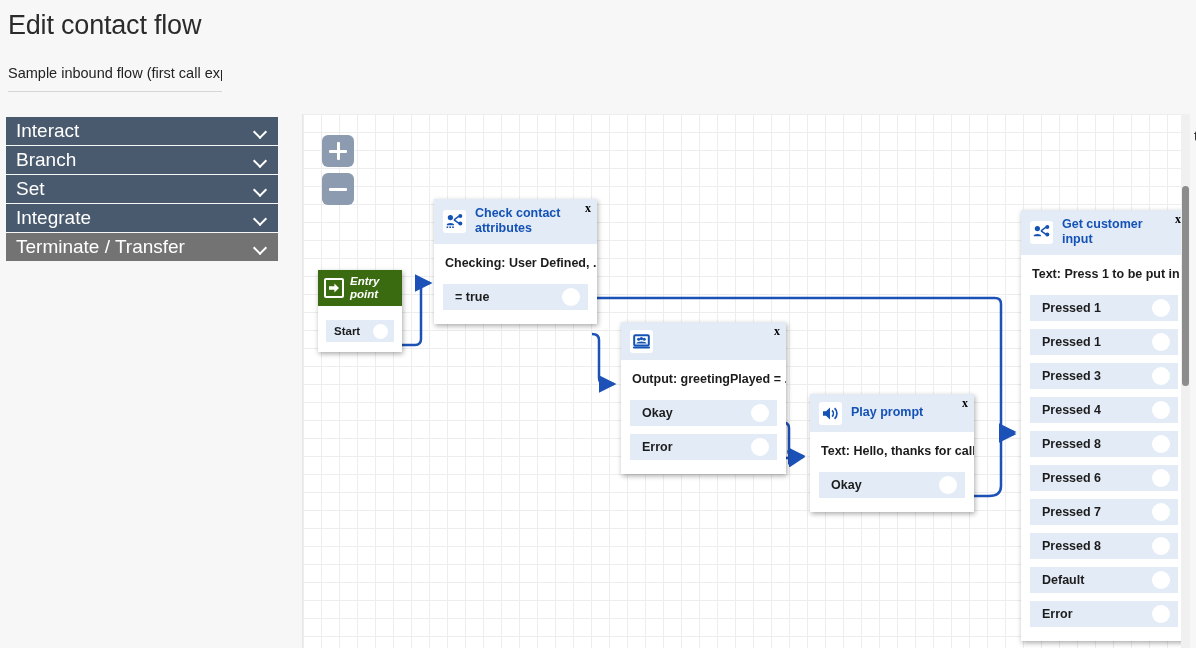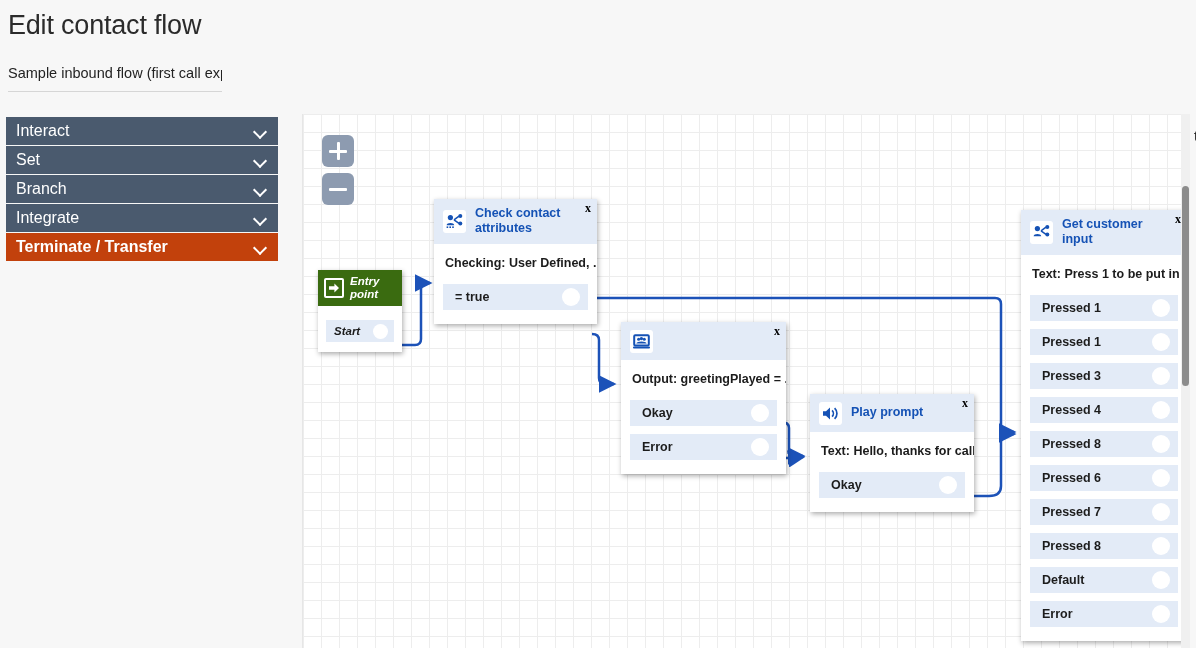--- a/index.html
+++ b/index.html
@@ -44,24 +44,24 @@
   .snap-label { font-size: 14.5px; color: #222; }
 
   
   .sidebar { position: absolute; left: 6px; top: 117px; width: 272px; }
   .acc-item {
     position: relative;
     height: 28px; margin-bottom: 1px;
     background: #4a5a6e; color: #fff;
     display: flex; align-items: center;
     padding: 0 10px;
-    font-size: 16px; font-weight: 400;
+    font-size: 19px; font-weight: 400;
     cursor: pointer;
   }
-  .acc-item.active { background: #c2410c; font-weight: 700; }
+  .acc-item.active { background: #737373; font-weight: 400; }
   .acc-label { flex: 1; }
   .chev { width: 14px; height: 14px; position: relative; flex: 0 0 14px; }
   .chev::before {
     content: ""; position: absolute; left: 1px; top: 3px;
     width: 8px; height: 8px;
     border-right: 2px solid #fff; border-bottom: 2px solid #fff;
     transform: rotate(45deg);
   }
 
   
@@ -154,21 +154,21 @@
   .out-pad { height: 6px; }
 
   
   #node-entry { left: 15px; top: 156px; width: 84px; }
   #node-entry .node-hd {
     background: #3a6b10; padding: 5px 6px; min-height: 0; font-style: italic;
   }
   #node-entry .node-ico { width: 20px; height: 20px; flex: 0 0 20px; margin-right: 6px; border-radius: 2px; }
   #node-entry .node-ttl { color: #fff; font-size: 11.5px; line-height: 1.15; padding-right: 0; }
   #node-entry .node-body { padding: 0; }
-  #node-entry .out-row { margin: 14px 8px 10px 8px; height: 22px; padding-left: 8px; font-size: 11.5px; font-style: italic; }
+  #node-entry .out-row { margin: 14px 8px 10px 8px; height: 22px; padding-left: 8px; font-size: 11.5px; }
   #node-entry .out-dot { width: 15px; height: 15px; top: 3.5px; right: 6px; }
 
   #node-check { left: 131px; top: 85px; width: 163px; }
   #node-set    { left: 318px; top: 208px; width: 165px; }
   #node-play   { left: 507px; top: 280px; width: 164px; }
   #node-get    { left: 718px; top: 96px; width: 166px; }
   #node-get .node-ttl { font-size: 12.5px; }
 </style>
 </head>
 <body>
@@ -184,25 +184,25 @@
       <span class="snap-label">Snap to grid</span>
     </div>
   </div>
 
   <div class="sidebar">
     <div class="acc-item">
       <span class="acc-label">Interact</span>
       <span class="chev"></span>
     </div>
     <div class="acc-item">
+      <span class="acc-label">Branch</span>
+      <span class="chev"></span>
+    </div>
+    <div class="acc-item">
       <span class="acc-label">Set</span>
-      <span class="chev"></span>
-    </div>
-    <div class="acc-item">
-      <span class="acc-label">Branch</span>
       <span class="chev"></span>
     </div>
     <div class="acc-item">
       <span class="acc-label">Integrate</span>
       <span class="chev"></span>
     </div>
     <div class="acc-item active">
       <span class="acc-label">Terminate / Transfer</span>
       <span class="chev"></span>
     </div>

